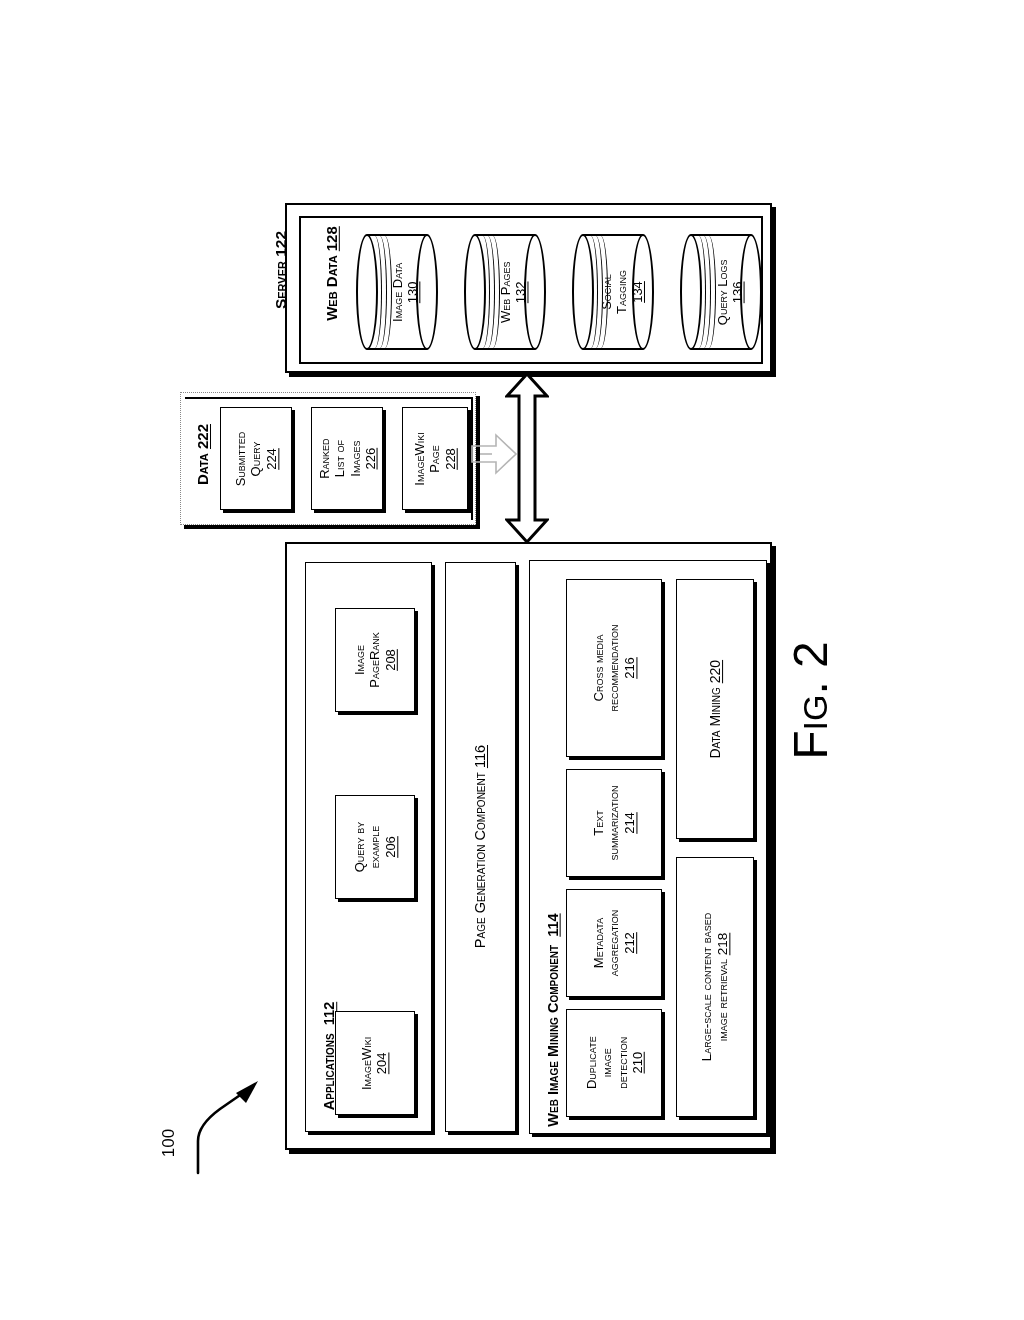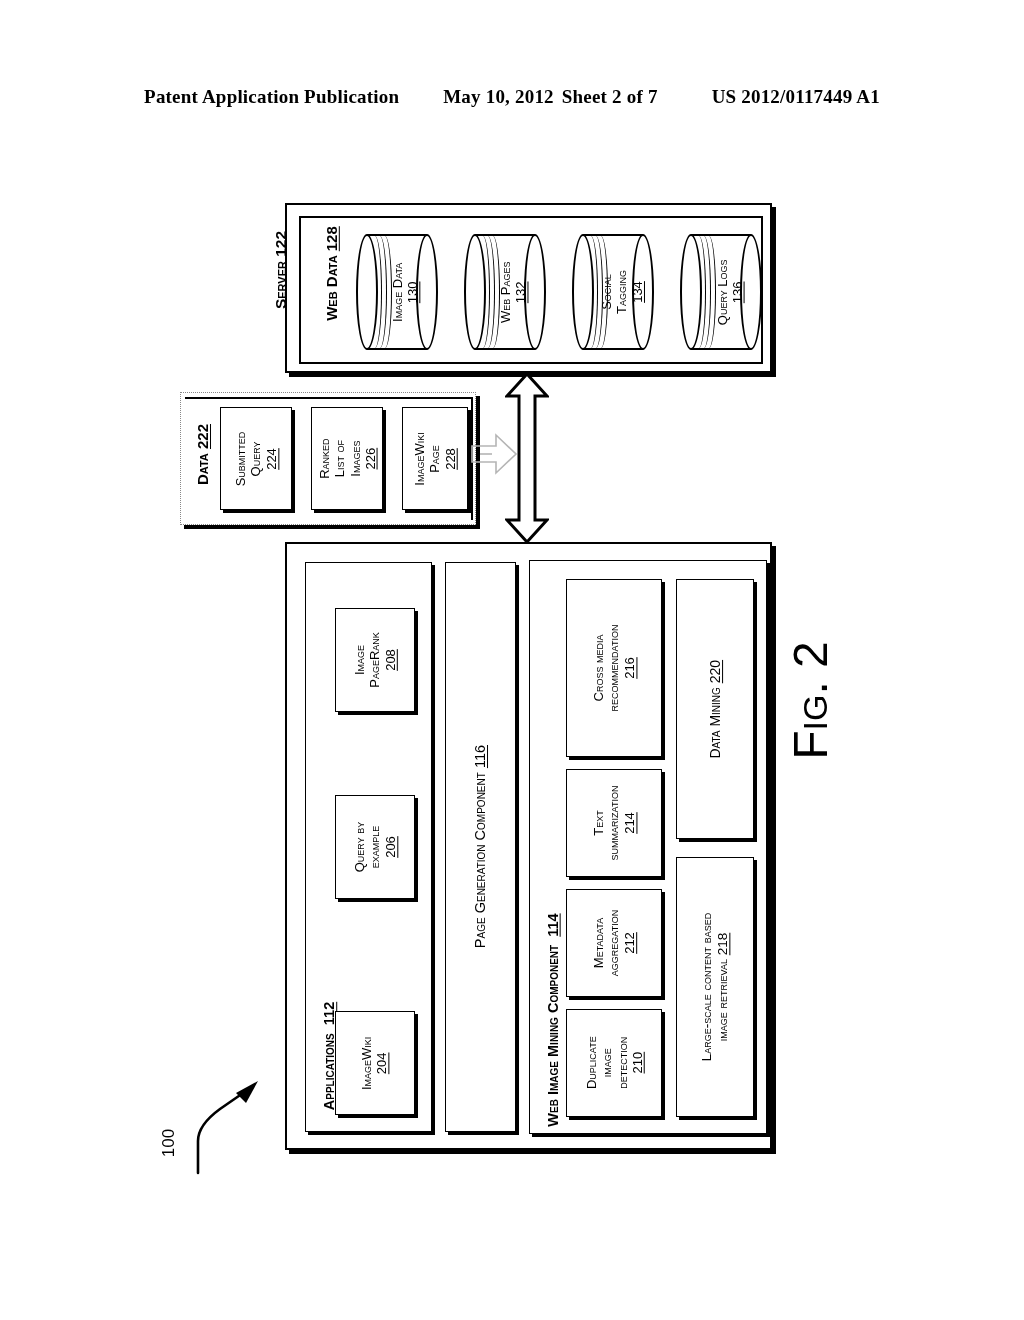--- a/index.html
+++ b/index.html
@@ -220,26 +220,20 @@
     width: 50px; height: 24px;
     display: flex; align-items: center; justify-content: center;
     font-size: 17px;
   }
 </style>
 </head>
 <body>
 
 <div id="page">
 
-  <div id="pub-header">
-    <span class="h-title">Patent Application Publication</span>
-    <span class="h-date">May 10, 2012</span>
-    <span class="h-sheet">Sheet 2 of 7</span>
-    <span class="h-pub">US 2012/0117449 A1</span>
-  </div>
 
   <div id="server-label">
     <span class="rot" style="font-size:15.5px;">
       <span>Server</span>
       <span class="u">122</span>
     </span>
   </div>
 
   <div id="server-box" class="box">
 

